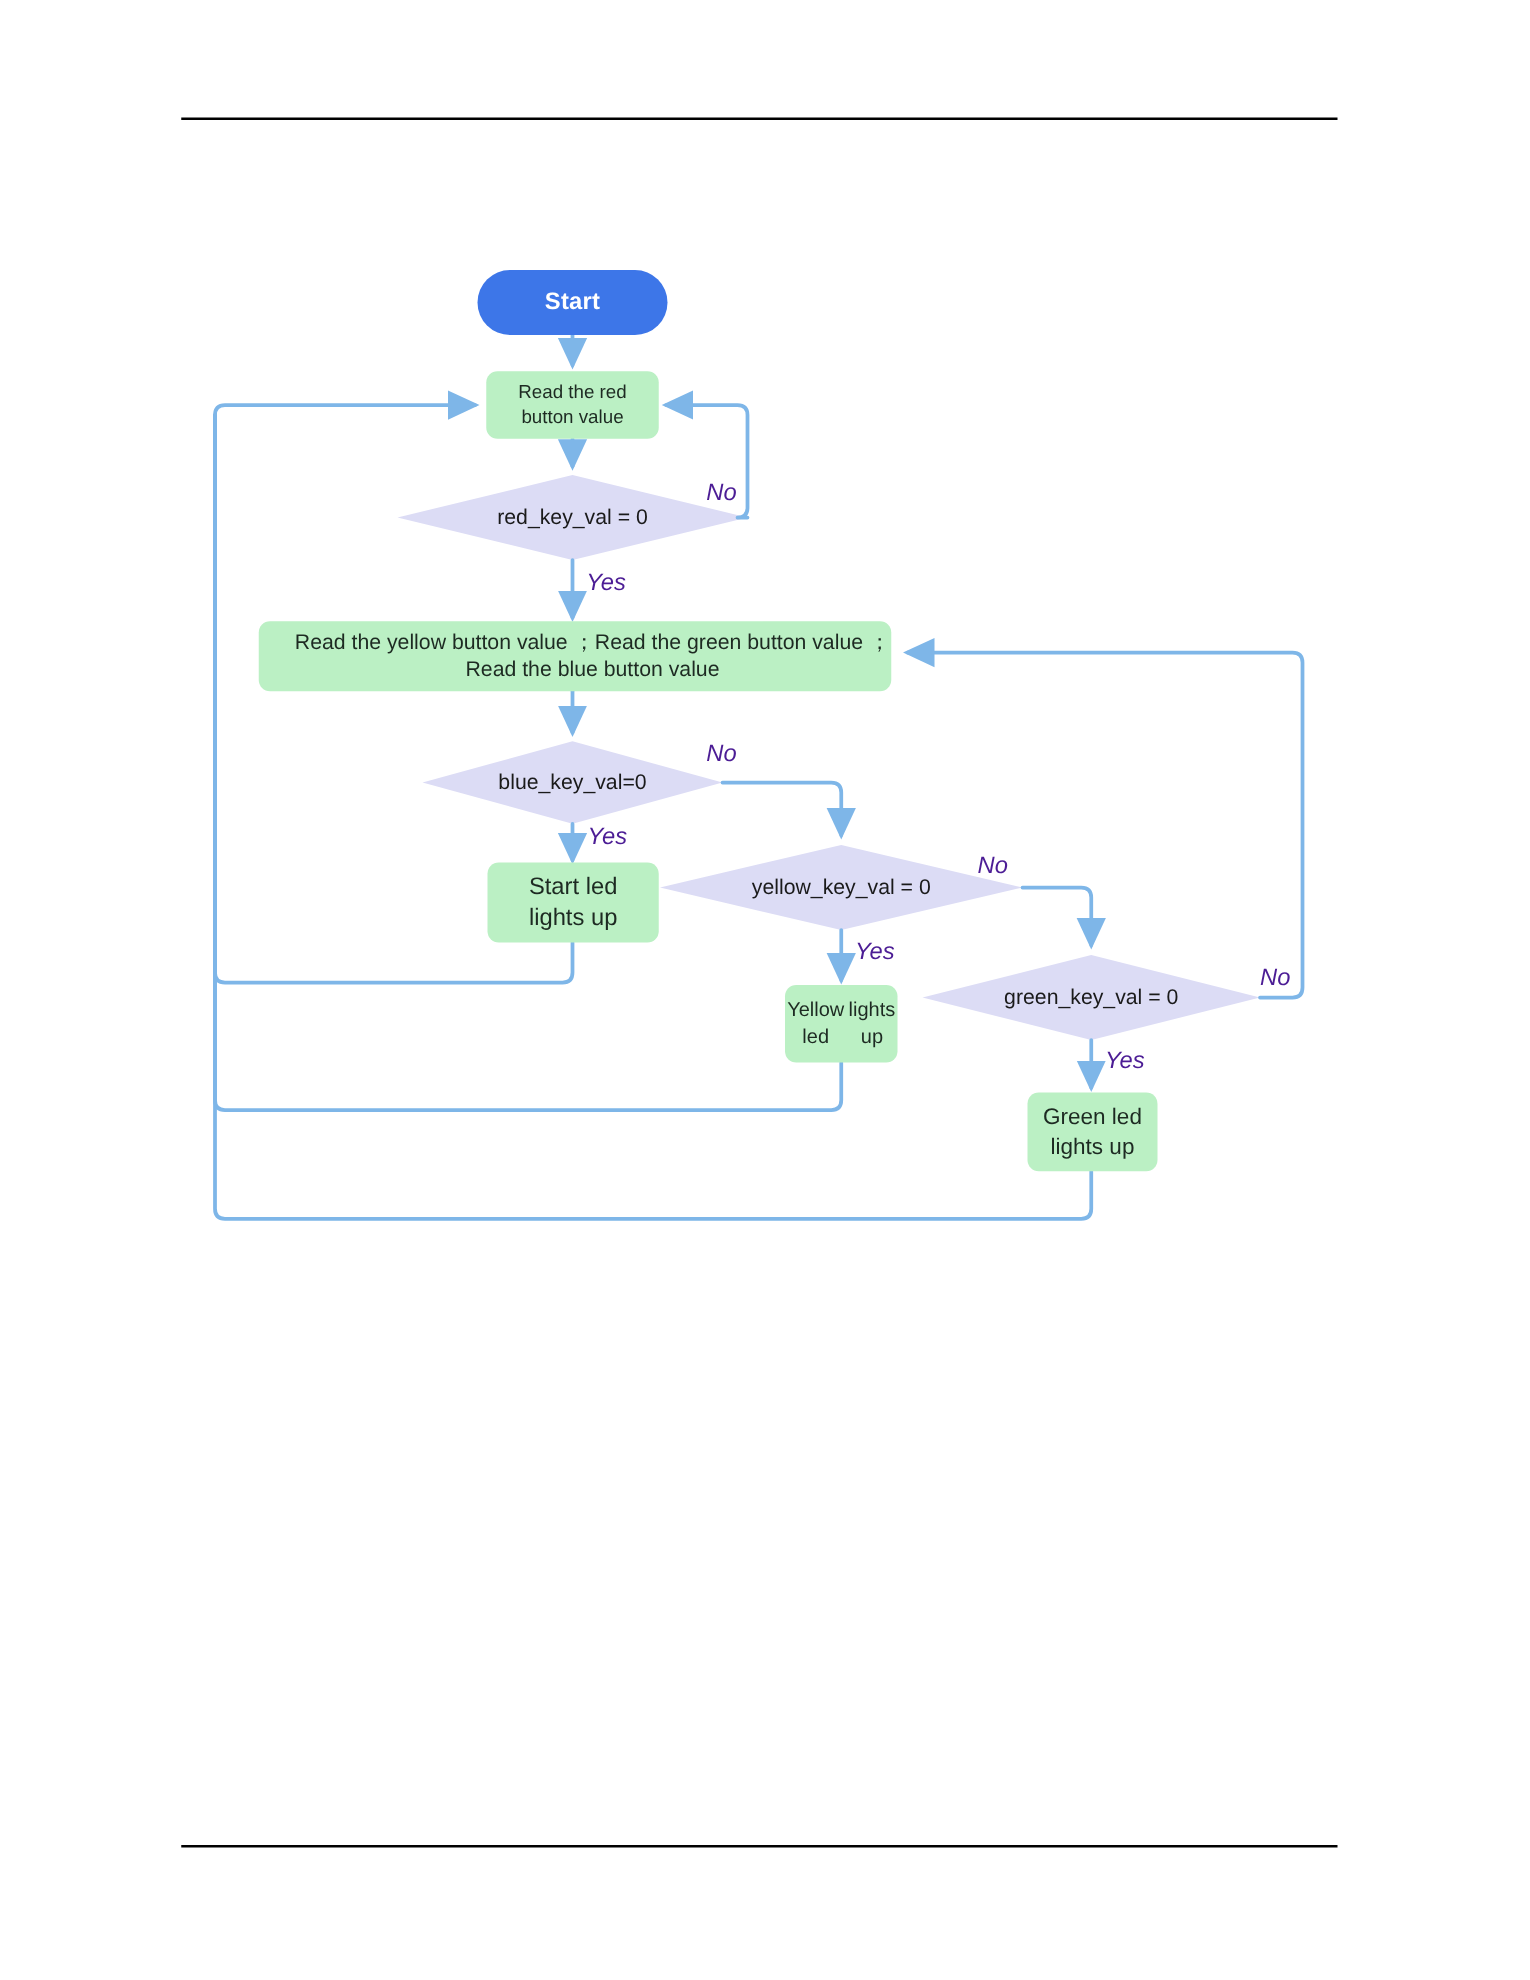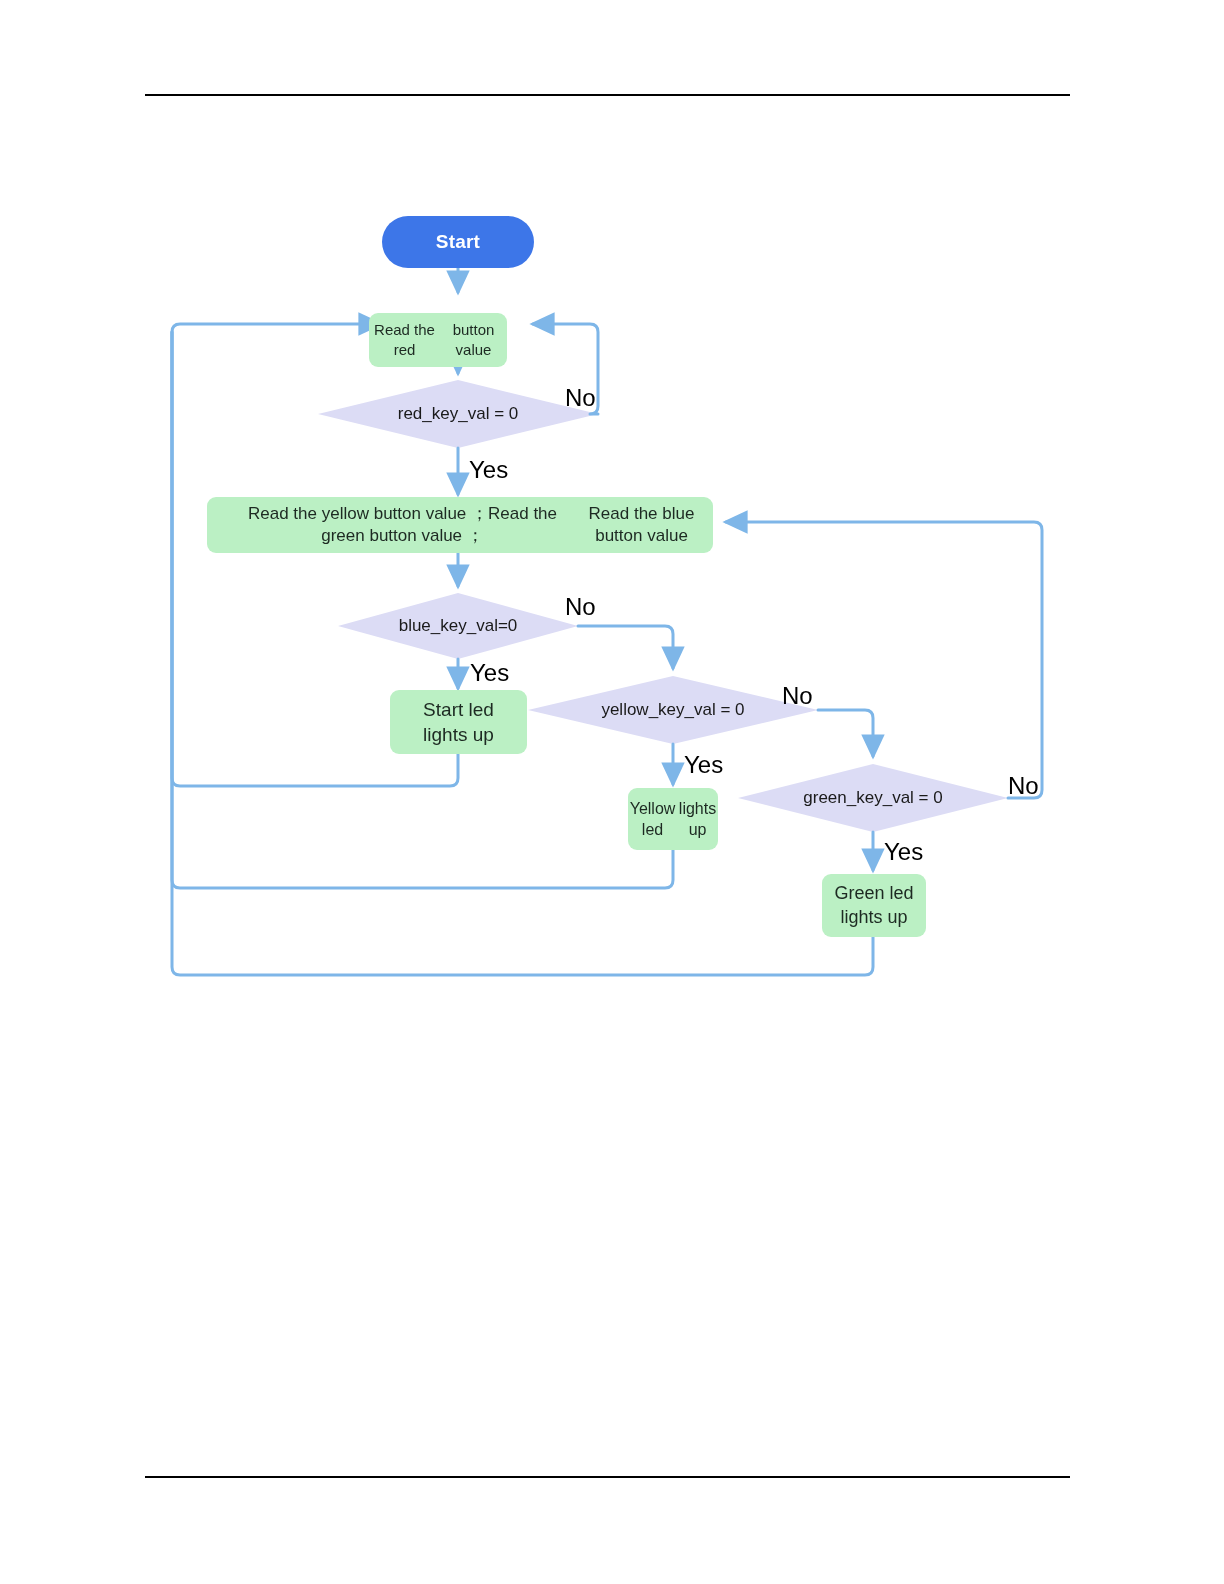--- a/index.html
+++ b/index.html
@@ -76,23 +76,24 @@
     display: flex;
     align-items: center;
     justify-content: center;
     text-align: center;
     color: #1a1a1a;
     pointer-events: none;
   }
 
   .edge-label {
     position: absolute;
-    color: #000000;
-    font-size: 24px;
+    color: #4c1d95;
+    font-size: 19px;
     white-space: nowrap;
+    font-style: italic;
   }
 </style>
 </head>
 <body>
 
 <div id="page">
 
   <div class="rule" id="header-rule"></div>
   <div class="rule" id="footer-rule"></div>
 
@@ -138,32 +139,32 @@
         <path d="M673,850 L673,880 Q673,888 665,888 L180,888 Q172,888 172,880 L172,332"></path>
 
         <path d="M873,937 L873,967 Q873,975 865,975 L180,975 Q172,975 172,967 L172,332"></path>
       </g>
     </svg>
 
     <div class="node terminal" style="left:382px; top:216px; width:152px; height:52px;">
       <span>Start</span>
     </div>
 
-    <div class="node process" style="left:369px; top:297px; width:138px; height:54px; font-size:15px; flex-direction:row;margin-top:16px;">
+    <div class="node process" style="left:389px; top:297px; width:138px; height:54px; font-size:15px; flex-direction:column;">
       <span>Read the red</span>
       <span>button value</span>
     </div>
 
     <div class="decision-label" style="left:338px; top:400px; width:240px; height:28px; font-size:17px;">
       <span>red_key_val = 0</span>
     </div>
     <div class="edge-label" style="left:565px; top:384px;"><span>No</span></div>
     <div class="edge-label" style="left:469px; top:456px;"><span>Yes</span></div>
 
-    <div class="node process" style="left:207px; top:497px; width:506px; height:56px; font-size:17px; flex-direction:row;padding-left:28px;">
+    <div class="node process" style="left:207px; top:497px; width:506px; height:56px; font-size:17px; flex-direction:column;padding-left:28px;">
       <span>Read the yellow button value ；Read the green button value ；</span>
       <span>Read the blue button value</span>
     </div>
 
     <div class="decision-label" style="left:358px; top:613px; width:200px; height:26px; font-size:17px;">
       <span>blue_key_val=0</span>
     </div>
     <div class="edge-label" style="left:565px; top:593px;"><span>No</span></div>
     <div class="edge-label" style="left:470px; top:659px;"><span>Yes</span></div>
 

